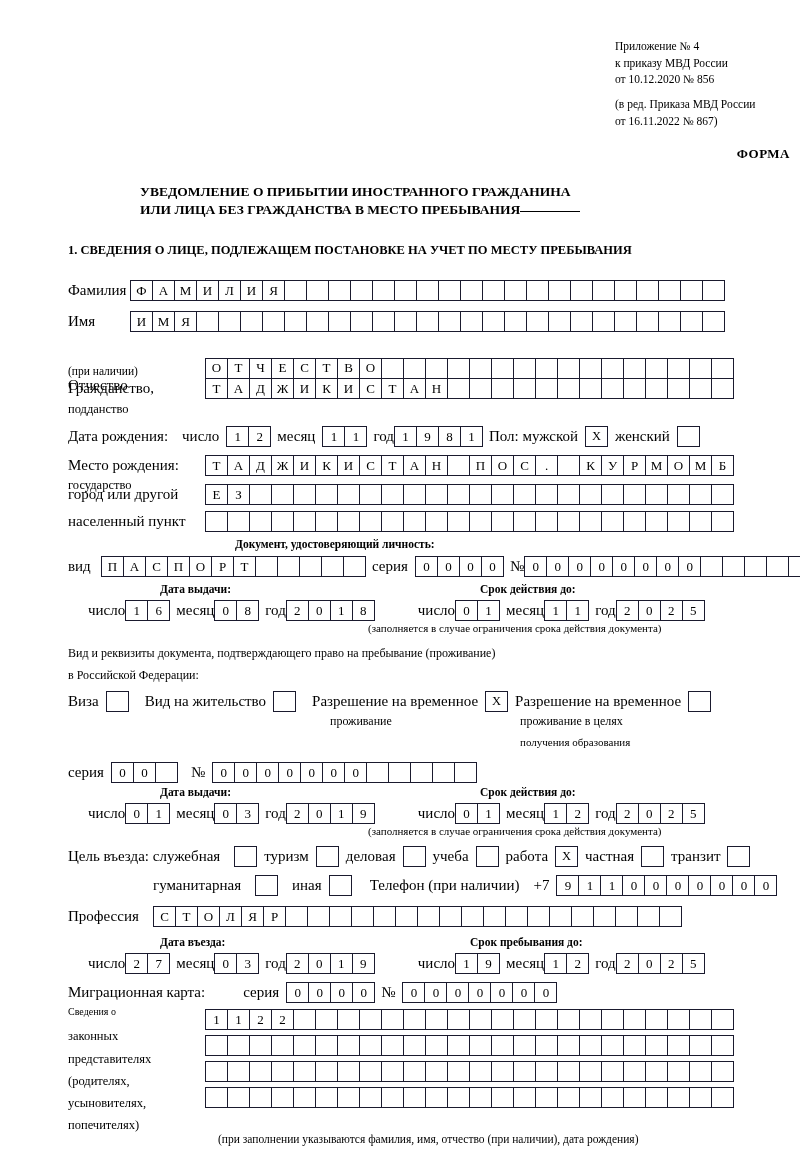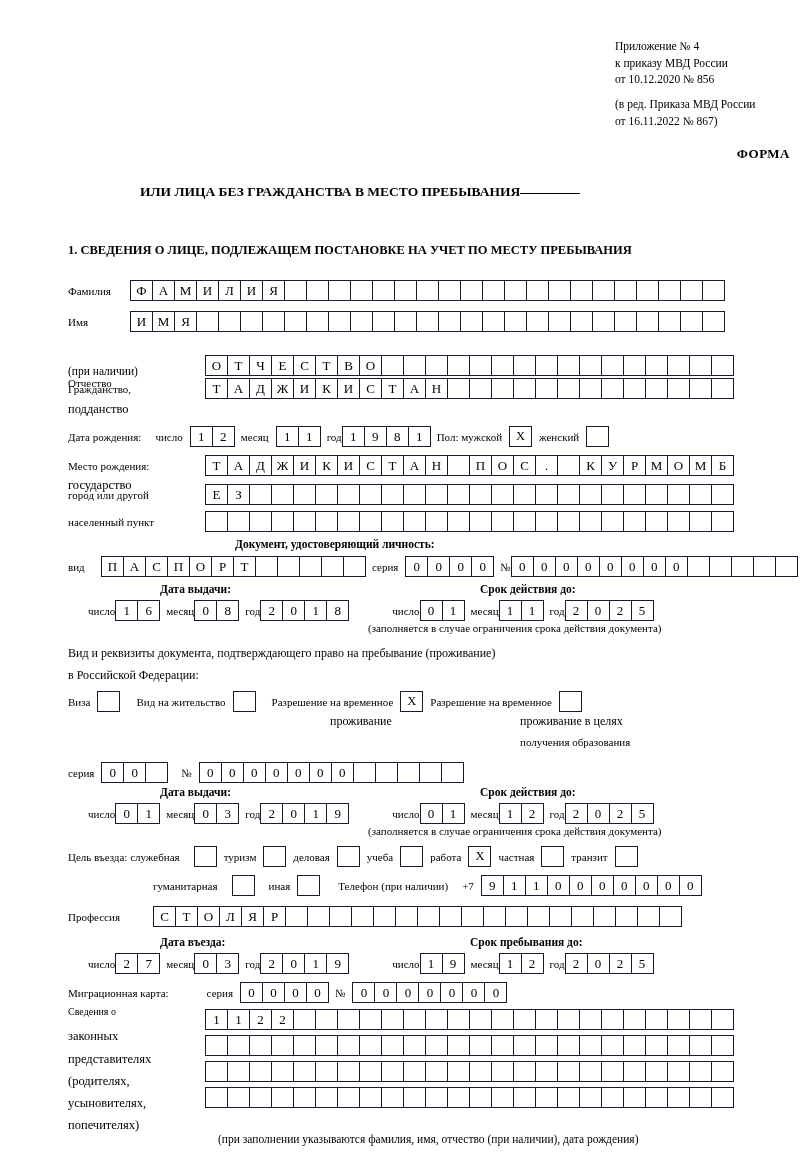--- a/index.html
+++ b/index.html
@@ -32,21 +32,21 @@
     display:inline-block; width:60px; border-bottom:1px solid #000;
     vertical-align:2px;
   }
   .section1 {
     position:absolute; left:68px; top:243px; width:720px;
     font-size:12.5px; font-weight:bold;
   }
 
   
   .row { position:absolute; display:flex; align-items:center; }
-  .lbl { font-size:11px; white-space:nowrap; }
+  .lbl { font-size:15px; white-space:nowrap; }
   .boxes { display:flex; }
   .bx {
     width:23px; height:21px;
     border:1px solid #1a1a2e;
     box-sizing:border-box;
     margin-right:-1px;
     font-size:13px;
     font-family:"Liberation Serif", serif;
     display:flex; align-items:center; justify-content:center;
     background:#fff;
@@ -70,20 +70,21 @@
     <div>к приказу МВД России</div>
     <div>от 10.12.2020 № 856</div>
     <div class="gap"></div>
     <div>(в ред. Приказа МВД России</div>
     <div>от 16.11.2022 № 867)</div>
   </div>
 
   <div class="forma">ФОРМА</div>
 
   <div class="title">
+    <div>УВЕДОМЛЕНИЕ О ПРИБЫТИИ ИНОСТРАННОГО ГРАЖДАНИНА</div>
     <div>
       <span>ИЛИ ЛИЦА БЕЗ ГРАЖДАНСТВА В МЕСТО ПРЕБЫВАНИЯ</span><span class="und"></span>
     </div>
   </div>
 
   <div class="section1">1. СВЕДЕНИЯ О ЛИЦЕ, ПОДЛЕЖАЩЕМ ПОСТАНОВКЕ НА УЧЕТ ПО МЕСТУ ПРЕБЫВАНИЯ</div>
 
   <div class="row" style="left:68px; top:280px;">
     <span class="lbl" style="width:62px;">Фамилия</span>
     <span class="boxes" id="surname-boxes">

